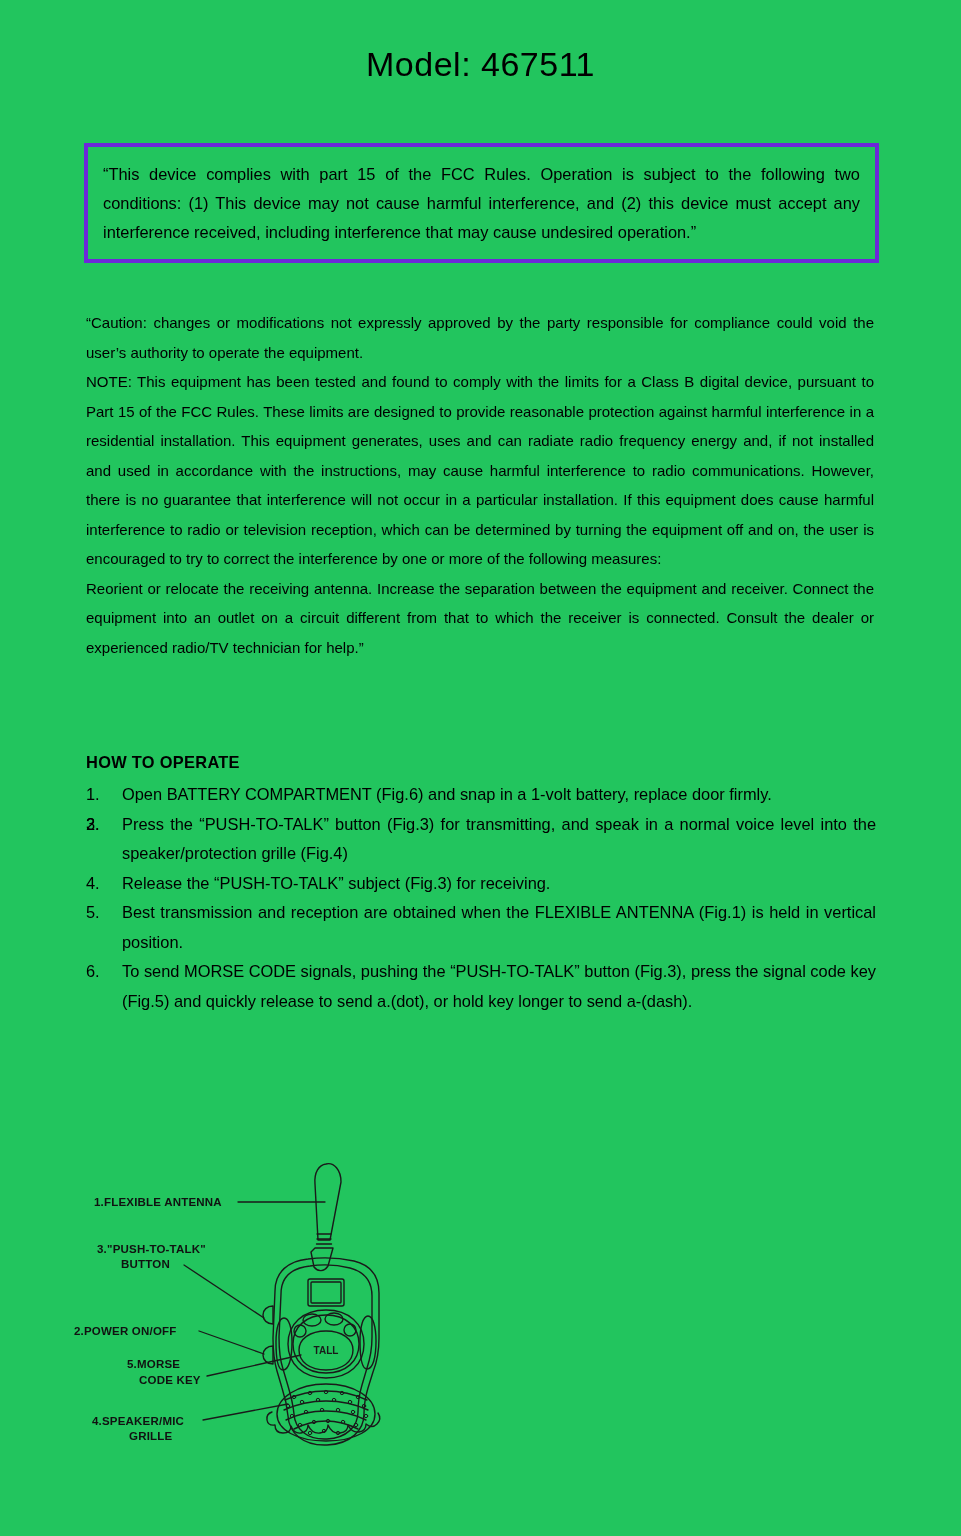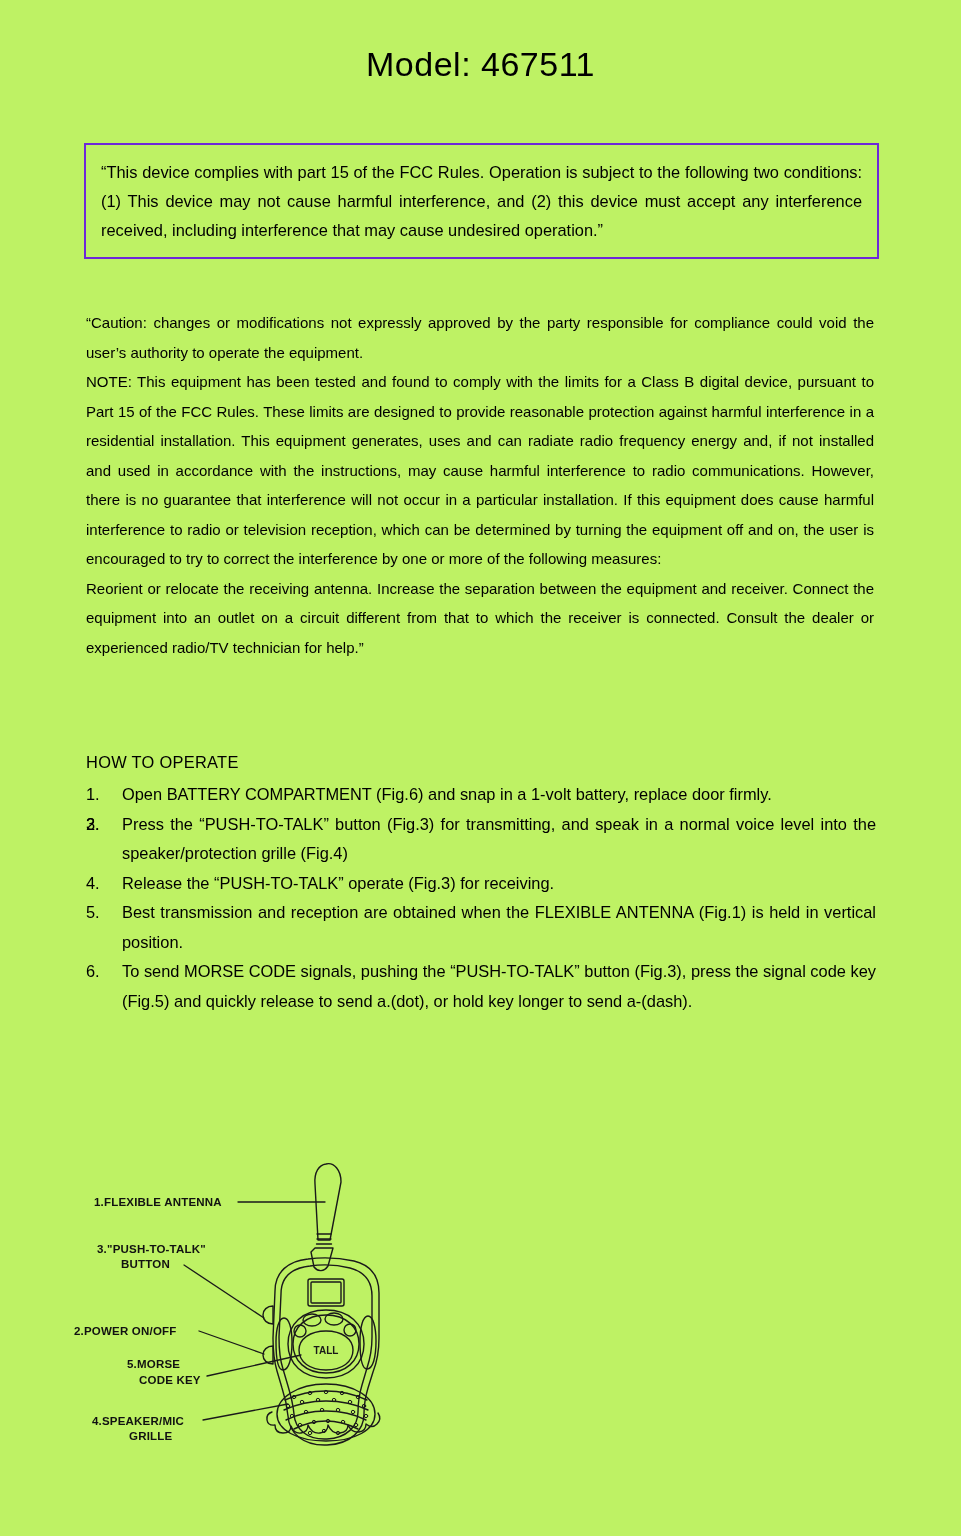--- a/index.html
+++ b/index.html
@@ -9,21 +9,21 @@
     background: #ffffff;
   }
   body {
     font-family: "Liberation Sans", sans-serif;
     color: #000000;
   }
   .page {
     position: relative;
     width: 961px;
     height: 1536px;
-    background: #bef264;
+    background: #22c55e;
     overflow: hidden;
     box-sizing: border-box;
   }
 
   
   .doc-title {
     position: absolute;
     top: 46px;
     left: 0;
     width: 961px;
@@ -33,21 +33,21 @@
     line-height: 1.1;
   }
 
   
   .fcc-box {
     position: absolute;
     left: 84px;
     top: 143px;
     width: 795px;
     box-sizing: border-box;
-    border: 2px solid #6d28d9;
+    border: 4px solid #6d28d9;
     padding: 13px 15px 12px 15px;
   }
   .fcc-box p {
     margin: 0;
     font-size: 16.4px;
     line-height: 29px;
     text-align: justify;
     text-justify: inter-word;
   }
 
@@ -67,20 +67,21 @@
   }
 
   
   .howto-heading {
     position: absolute;
     left: 86px;
     top: 748px;
     font-size: 16.4px;
     line-height: 29.5px;
     letter-spacing: 0.3px;
+    font-weight: bold;
   }
   .steps {
     position: absolute;
     left: 86px;
     top: 780px;
     width: 790px;
   }
   .step {
     position: relative;
     padding-left: 36px;
@@ -145,21 +146,21 @@
     </div>
     <div class="step">
       <span class="num">2.</span>
     </div>
     <div class="step">
       <span class="num">3.</span>
       <span>Press the “PUSH-TO-TALK” button (Fig.3) for transmitting, and speak in a normal voice level into the speaker/protection grille (Fig.4)</span>
     </div>
     <div class="step">
       <span class="num">4.</span>
-      <span>Release the “PUSH-TO-TALK” operate (Fig.3) for receiving.</span>
+      <span>Release the “PUSH-TO-TALK” subject (Fig.3) for receiving.</span>
     </div>
     <div class="step">
       <span class="num">5.</span>
       <span>Best transmission and reception are obtained when the FLEXIBLE ANTENNA (Fig.1) is held in vertical position.</span>
     </div>
     <div class="step">
       <span class="num">6.</span>
       <span>To send MORSE CODE signals, pushing the “PUSH-TO-TALK” button (Fig.3), press the signal code key (Fig.5) and quickly release to send a.(dot), or hold key longer to send a-(dash).</span>
     </div>
   </div>

